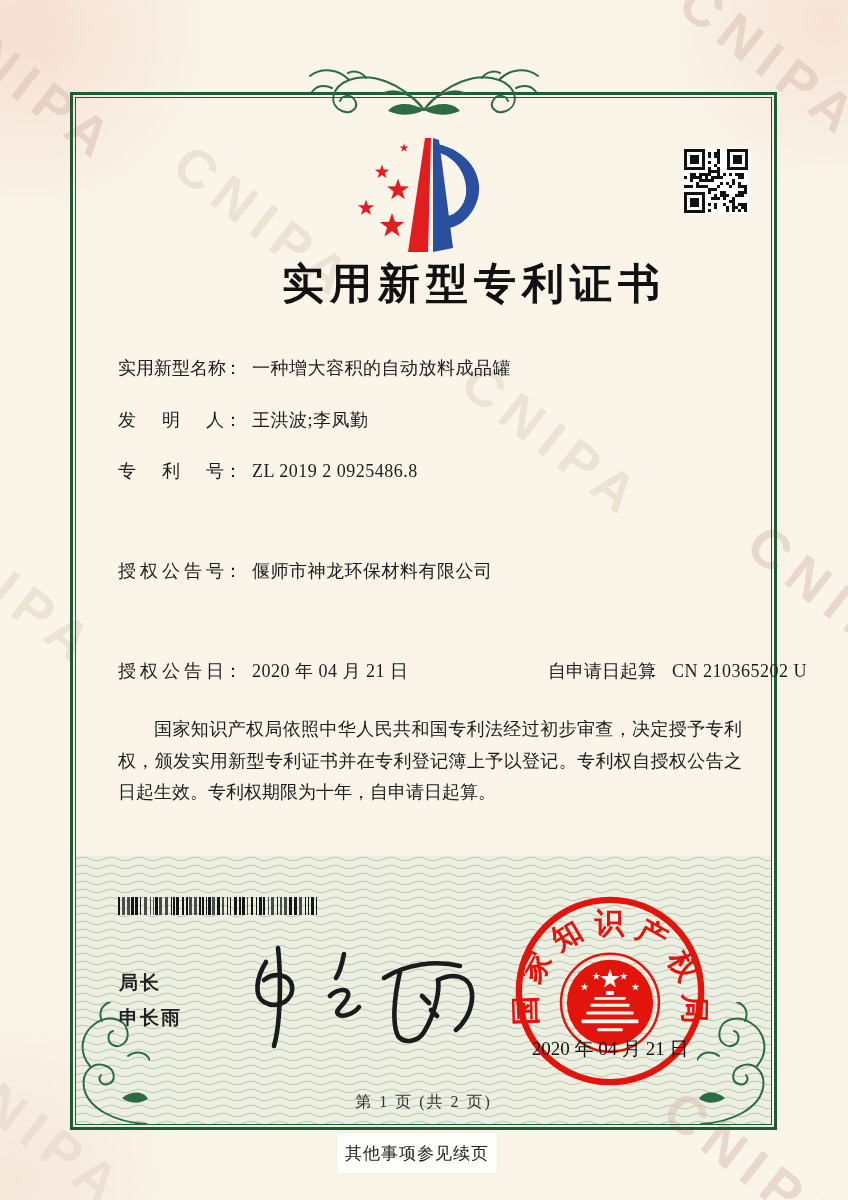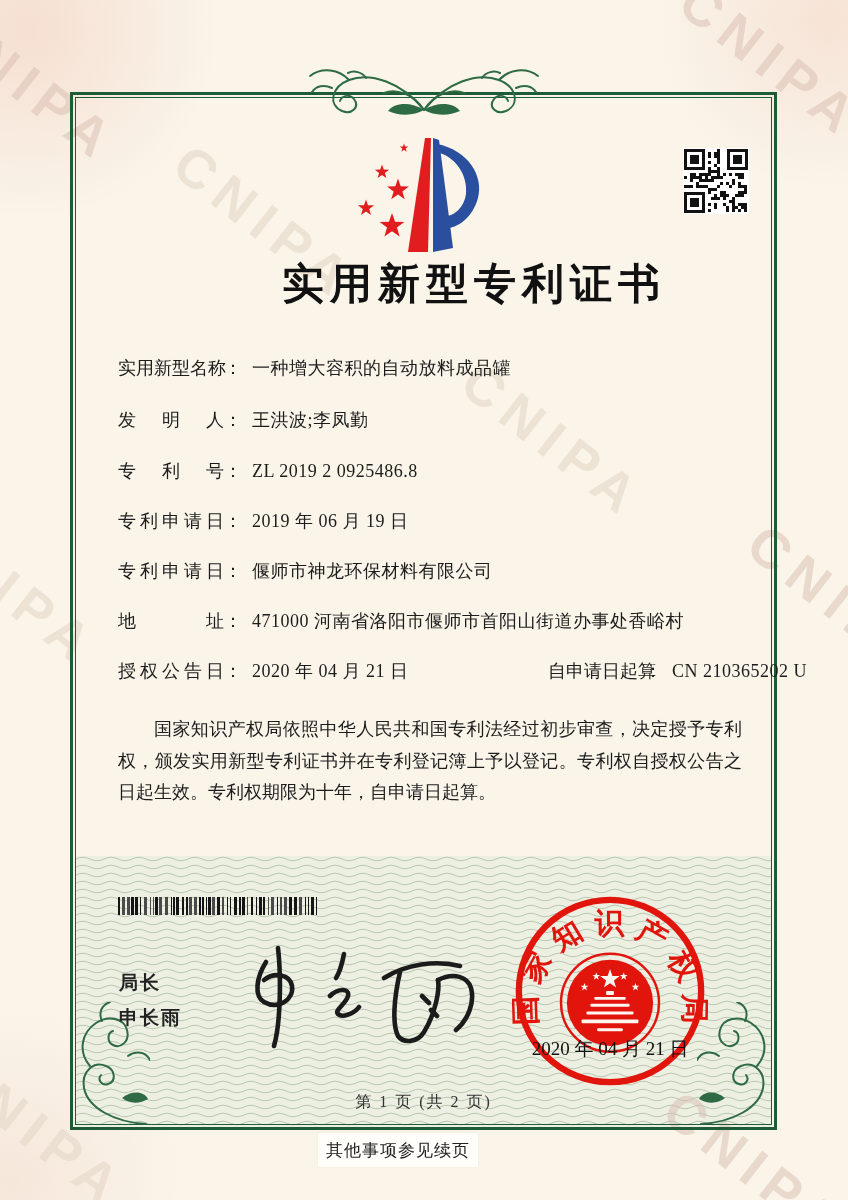--- a/index.html
+++ b/index.html
@@ -59,21 +59,21 @@
   .duty-title { position:absolute; left:119px; top:970px; font-size:19px; font-weight:bold; color:#222; letter-spacing:2px; }
   .duty-name  { position:absolute; left:119px; top:1005px; font-size:19px; font-weight:bold; color:#222; letter-spacing:2px; }
   .signature  { position:absolute; left:232px; top:942px; }
 
   .seal { position:absolute; left:512px; top:893px; width:196px; height:196px; }
   .seal-date { position:absolute; left:512px; top:1036px; width:196px; text-align:center;
                font-size:19px; color:#111; white-space:nowrap; }
 
   .page-num { position:absolute; left:70px; top:1092px; width:707px; text-align:center;
               font-size:16px; color:#333; letter-spacing:2px; }
-  .footer-box { position:absolute; left:318px; top:1133px; width:160px; height:34px;
+  .footer-box { position:absolute; left:337px; top:1133px; width:160px; height:40px;
                 background:#fffefb; box-shadow:0 0 2px rgba(0,0,0,.06);
                 display:flex; align-items:center; justify-content:center;
                 font-size:17px; color:#222; letter-spacing:1px; z-index:6; }
 </style>
 </head>
 <body>
 
 <div class="page">
 
   <div class="wm pink" style="left:-38px;  top:-6px;">CNIPA</div>
@@ -310,28 +310,22 @@
 
     <div class="frow" style="top:356px;">
       <span class="flabel">实用新型名称</span><span class="fcolon">：</span><span class="fvalue">一种增大容积的自动放料成品罐</span>
     </div>
     <div class="frow" style="top:408px;">
       <span class="flabel">发明人</span><span class="fcolon">：</span><span class="fvalue">王洪波;李凤勤</span>
     </div>
     <div class="frow" style="top:459px;">
       <span class="flabel">专利号</span><span class="fcolon">：</span><span class="fvalue">ZL 2019 2 0925486.8</span>
     </div>
-    <div class="frow" style="top:509px;">
-      <span class="flabel">专利申请日</span><span class="fcolon">：</span><span class="fvalue">2019 年 06 月 19 日</span>
-    </div>
     <div class="frow" style="top:559px;">
-      <span class="flabel">专利申请日</span><span class="fcolon">：</span><span class="fvalue">偃师市神龙环保材料有限公司</span>
-    </div>
-    <div class="frow" style="top:609px;">
-      <span class="flabel">地址</span><span class="fcolon">：</span><span class="fvalue">471000 河南省洛阳市偃师市首阳山街道办事处香峪村</span>
+      <span class="flabel">授权公告号</span><span class="fcolon">：</span><span class="fvalue">偃师市神龙环保材料有限公司</span>
     </div>
     <div class="frow" style="top:659px; width:624px;">
       <span class="flabel">授权公告日</span><span class="fcolon">：</span><span class="fvalue">2020 年 04 月 21 日</span>
       <span class="grant-no">
         <span class="flabel" style="width:96px;">自申请日起算</span><span class="fcolon">：</span><span class="fvalue">CN 210365202 U</span>
       </span>
     </div>
 
     <div class="paras">
       <p>国家知识产权局依照中华人民共和国专利法经过初步审查，决定授予专利权，颁发实用新型专利证书并在专利登记簿上予以登记。专利权自授权公告之日起生效。专利权期限为十年，自申请日起算。</p>

